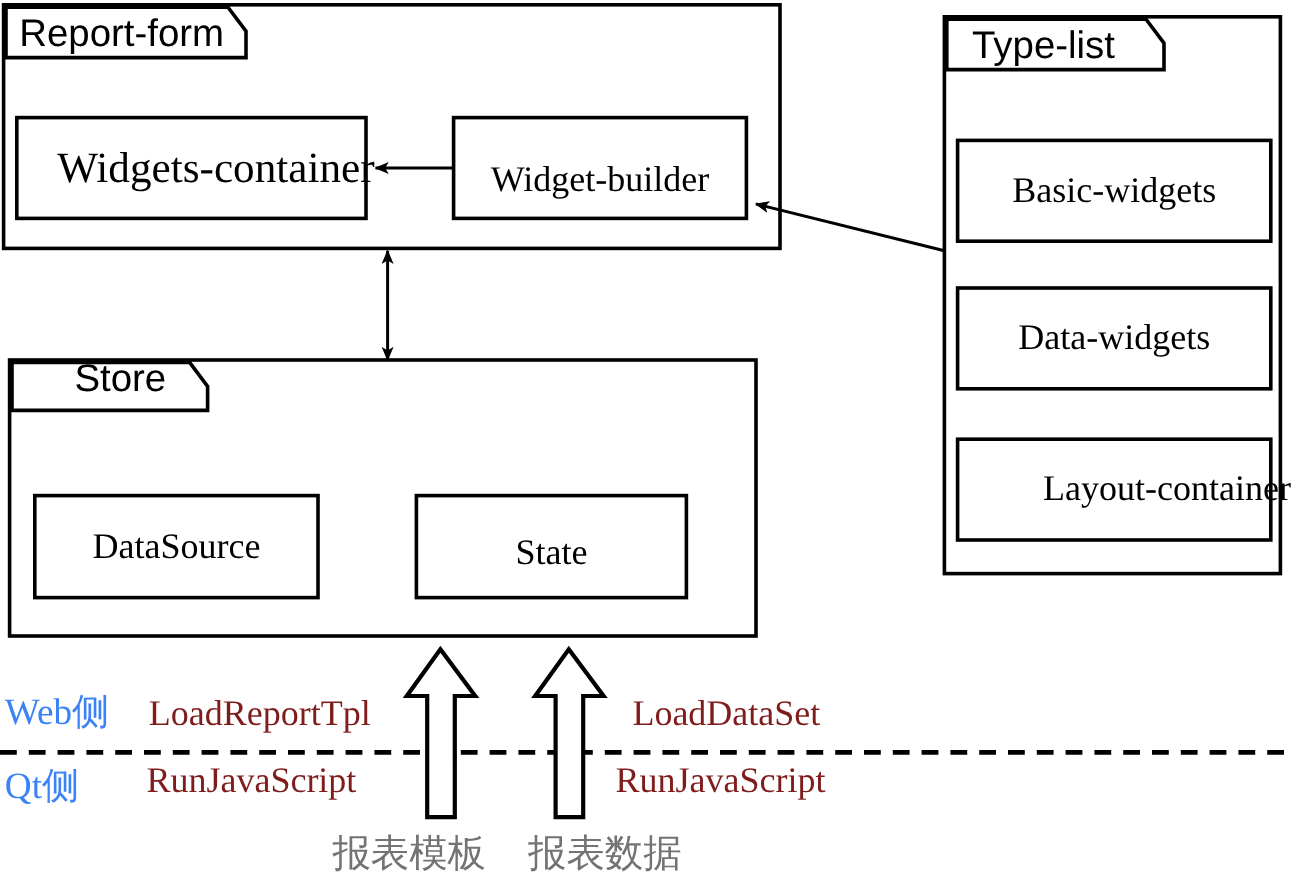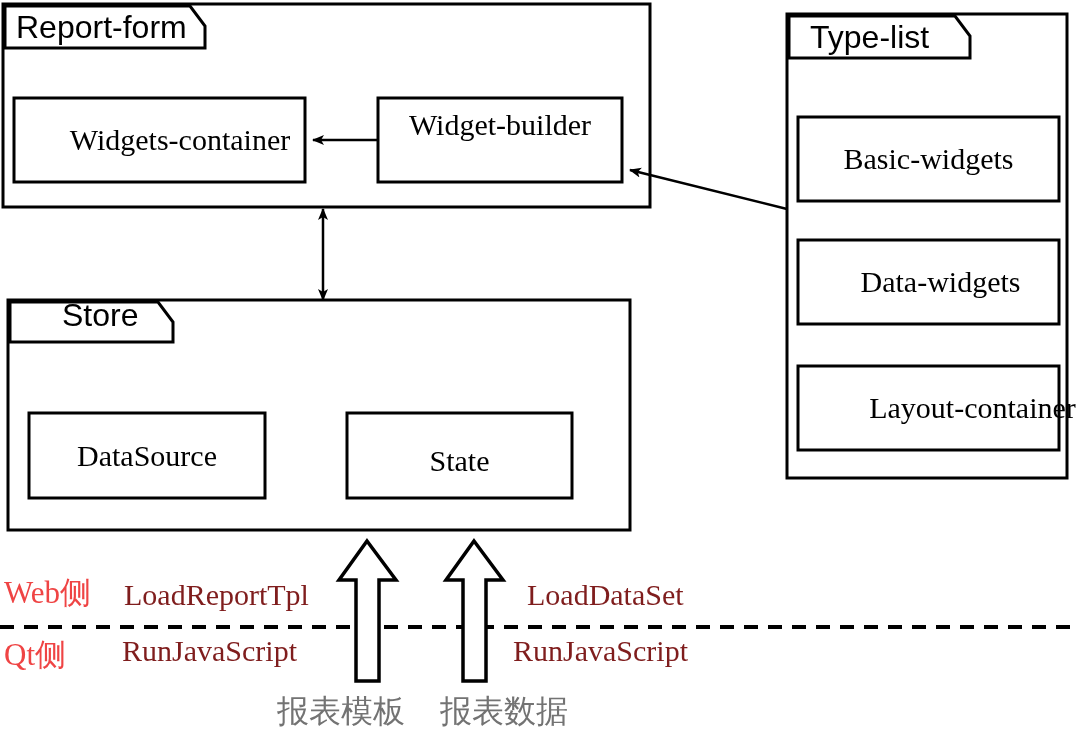--- a/index.html
+++ b/index.html
@@ -42,21 +42,21 @@
   }
   .edge-label {
     position: absolute;
     font-family: "Liberation Serif", "DejaVu Serif", serif;
     color: #7f1d1d;
     white-space: nowrap;
   }
   .side-label {
     position: absolute;
     font-family: "Liberation Serif", "DejaVu Serif", serif;
-    color: #ef4444;
+    color: #3b82f6;
     white-space: nowrap;
   }
   .cn-label {
     position: absolute;
     font-family: "DejaVu Sans", "Liberation Sans", sans-serif;
     color: #737373;
     white-space: nowrap;
   }
 </style>
 </head>
@@ -126,27 +126,27 @@
              L463,580
              L446,580 Z" fill="#ffffff" stroke="#000000" stroke-width="3.5" stroke-linejoin="miter"></path>
   </svg>
 
   <div class="pkg-title" style="left:16px; top:8px; height:38px; font-size:32px;">Report-form</div>
 
   <div class="pkg-title" style="left:810px; top:18px; height:38px; font-size:32px;">Type-list</div>
 
   <div class="pkg-title" style="left:62px; top:304px; height:22px; font-size:32px;">Store</div>
 
-  <div class="node-label" style="left:14px; top:98px; width:332px; height:84px; font-size:30px;">Widgets-container</div>
+  <div class="node-label" style="left:14px; top:98px; width:332px; height:84px; font-size:36px;">Widgets-container</div>
 
-  <div class="node-label" style="left:378px; top:83px; width:244px; height:84px; font-size:30px;">Widget-builder</div>
+  <div class="node-label" style="left:378px; top:108px; width:244px; height:84px; font-size:30px;">Widget-builder</div>
 
   <div class="node-label" style="left:798px; top:117px; width:261px; height:84px; font-size:30px;">Basic-widgets</div>
 
-  <div class="node-label" style="left:798px; top:240px; width:261px; height:84px; font-size:30px;margin-left:12px;">Data-widgets</div>
+  <div class="node-label" style="left:798px; top:240px; width:261px; height:84px; font-size:30px;">Data-widgets</div>
 
   <div class="node-label" style="left:798px; top:366px; width:261px; height:84px; font-size:30px;padding-left:44px;">Layout-container</div>
 
   <div class="node-label" style="left:29px; top:413px; width:236px; height:85px; font-size:30px;">DataSource</div>
 
   <div class="node-label" style="left:347px; top:413px; width:225px; height:96px; font-size:30px;">State</div>
 
   <div class="side-label" style="left:4px; top:572px; font-size:31px;">Web侧</div>
 
   <div class="side-label" style="left:4px; top:634px; font-size:31px;">Qt侧</div>

